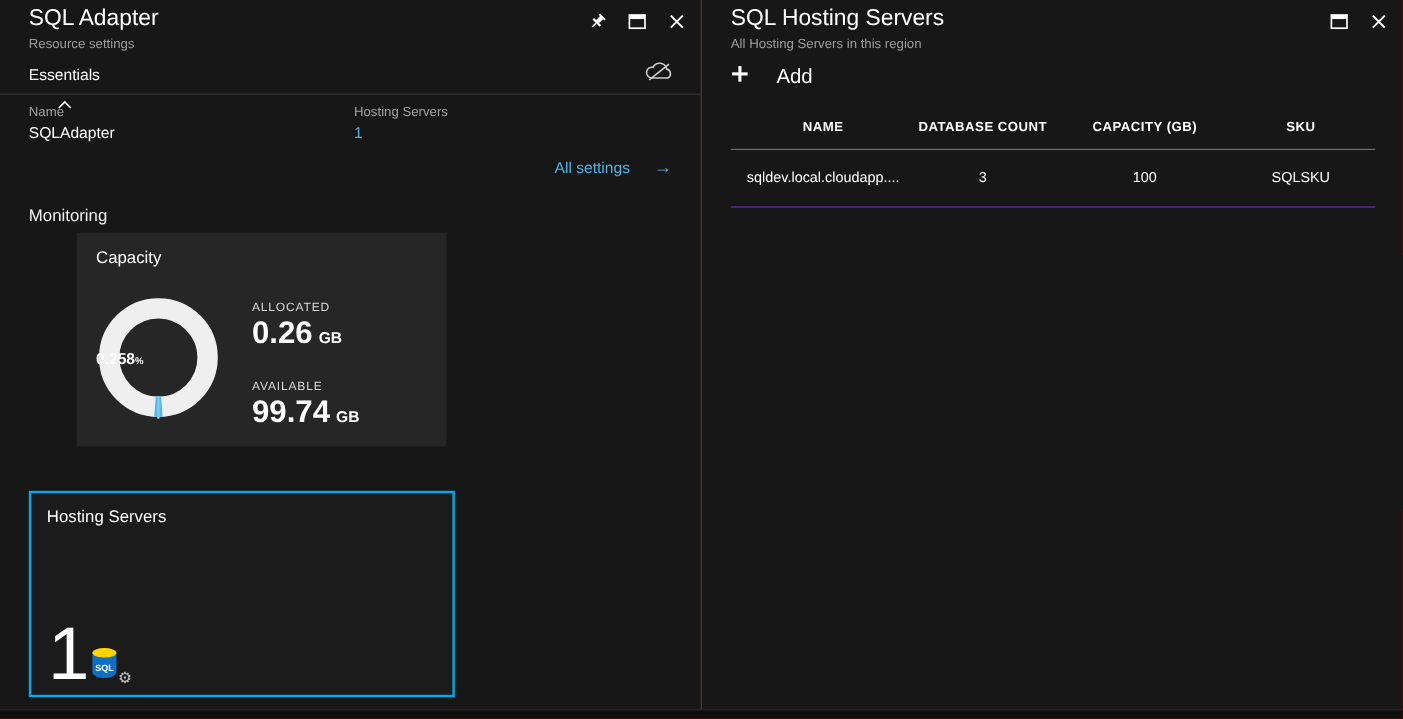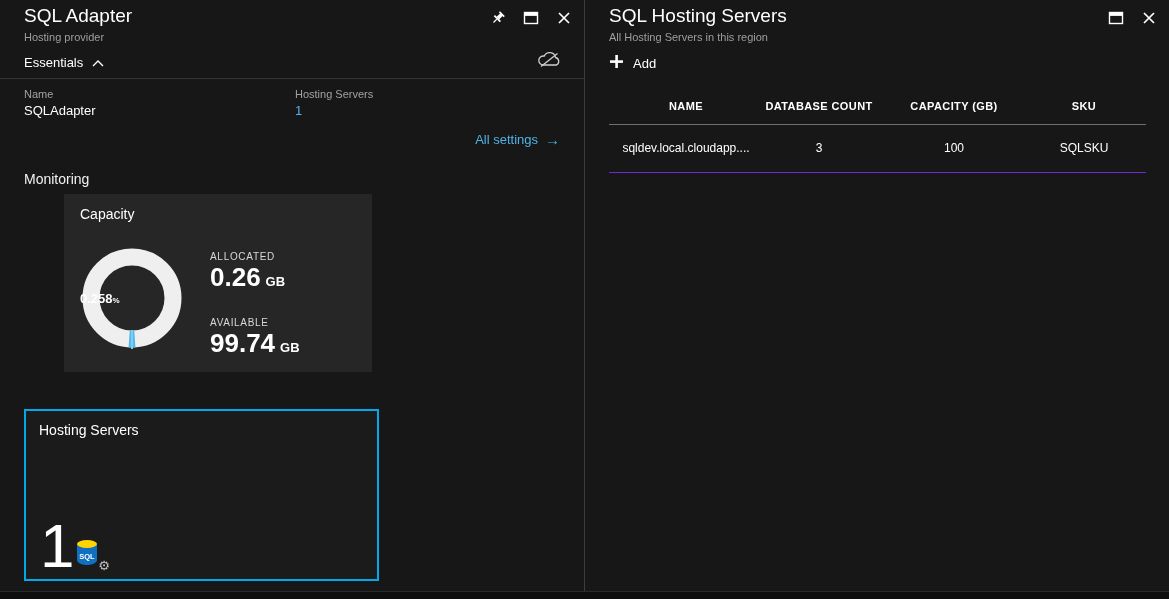--- a/index.html
+++ b/index.html
@@ -14,33 +14,33 @@
   .blade-sep { position:absolute; left:584px; top:0; width:1px; height:591px; background:#3d3d3d; }
   .bottom-strip { position:absolute; left:0; top:591px; width:1169px; height:8px;
     background:#0e0e0e; border-top:1px solid #2a2a2a; box-sizing:border-box; }
 
   .blade-title { position:absolute; left:24px; top:5px; font-size:19px; font-weight:400; color:#fff; white-space:nowrap; }
   .blade-subtitle { position:absolute; left:24px; top:31px; font-size:11px; color:#9e9e9e; white-space:nowrap; }
   .blade-icons { position:absolute; right:12px; top:10px; display:flex; gap:17px; align-items:center; }
   .icon-btn { width:16px; height:16px; display:flex; align-items:center; justify-content:center; cursor:pointer; }
 
   .essentials-row { position:absolute; left:24px; top:55px; display:flex; align-items:center; gap:9px;
-    font-size:13px; color:#fff; cursor:pointer; }
+    font-size:13px; color:#fff; cursor:pointer;flex-direction:column; }
   .cloud-icon { position:absolute; right:22px; top:50px; }
   .essentials-divider { position:absolute; left:0; top:78px; width:100%; height:1px; background:#333; }
 
   .field { position:absolute; }
   .field-name    { left:24px;  top:88px; }
   .field-hosting { left:295px; top:88px; }
   .field-label { font-size:11px; color:#a2a2a2; }
   .field-value { font-size:13px; color:#fff; margin-top:3px; }
   .field-value.blue { color:#4fb2e6; }
 
   .all-settings { position:absolute; right:24px; top:131px; font-size:13px; color:#4fb2e6;
-    display:flex; align-items:center; gap:7px; cursor:pointer; }
+    display:flex; align-items:center; gap:20px; cursor:pointer; }
   .all-settings .arrow { font-weight:bold; font-size:15px; }
 
   .section-label { position:absolute; left:24px; font-size:14px; color:#f2f2f2; }
   .monitoring-label { top:171px;text-align:center; }
   .management-label { top:386px; }
 
   .capacity-tile { position:absolute; left:24px; top:194px; width:308px; height:178px;
     background:#262626; cursor:pointer;margin-left:40px; }
   .capacity-title { position:absolute; left:16px; top:12px; font-size:14px; color:#fff; }
   .donut-wrap { position:absolute; left:16px; top:52px; width:104px; height:104px; }
@@ -59,22 +59,22 @@
 
   .hosting-tile { position:absolute; left:24px; top:409px; width:355px; height:172px;
     background:#1b1b1b; border:2px solid #00a9e8; box-sizing:border-box; cursor:pointer; }
   .hosting-tile-title { position:absolute; left:13px; top:11px; font-size:14px; color:#fff; }
   .hosting-count { position:absolute; left:14px; bottom:2px; font-size:62px; font-weight:300;
     line-height:1; color:#fff; }
   .sql-icon-wrap { position:absolute; left:48px; bottom:9px; width:28px; height:32px; }
   .sql-gear { position:absolute; right:-8px; bottom:-3px; font-size:13px; color:#c2c2c2;
     font-family:"DejaVu Sans",sans-serif; }
 
-  .cmd-add { position:absolute; left:24px; top:54px; display:flex; align-items:center; gap:9px;
-    font-size:13px; color:#fff; cursor:pointer; }
+  .cmd-add { position:absolute; left:24px; top:54px; display:flex; align-items:center; gap:23px;
+    font-size:17px; color:#fff; cursor:pointer; }
 
   .hs-table { position:absolute; left:24px; top:98px; width:537px; }
   .thead {
     display:grid; grid-template-columns:132px 134px 136px auto;
     padding:2px 0 12px 11px; border-bottom:1px solid #6f6f6f;
     font-size:11px; font-weight:bold; letter-spacing:0.4px; color:#fff;
   }
   .trow {
     display:grid; grid-template-columns:132px 134px 136px auto;
     padding:16px 0 17px 11px; border-bottom:1px solid #6d28d9;
@@ -83,21 +83,21 @@
   .cell { white-space:nowrap; overflow:hidden; }
 </style>
 </head>
 <body>
 
 <div class="screen">
 
   <div class="blade blade-left">
 
     <div class="blade-title">SQL Adapter</div>
-    <div class="blade-subtitle">Hosting provider</div>
+    <div class="blade-subtitle">Resource settings</div>
 
     <div class="blade-icons">
       <span class="icon-btn">
         <svg width="16" height="16" viewBox="0 0 16 16">
           <g transform="rotate(45 8 8)" fill="#fff">
             <rect x="4.6" y="1.8" width="6.8" height="1.6"></rect>
             <rect x="6.2" y="2.2" width="3.6" height="6"></rect>
             <rect x="3.8" y="8" width="8.4" height="1.8"></rect>
             <rect x="7.4" y="9.8" width="1.2" height="4.6"></rect>
           </g>

